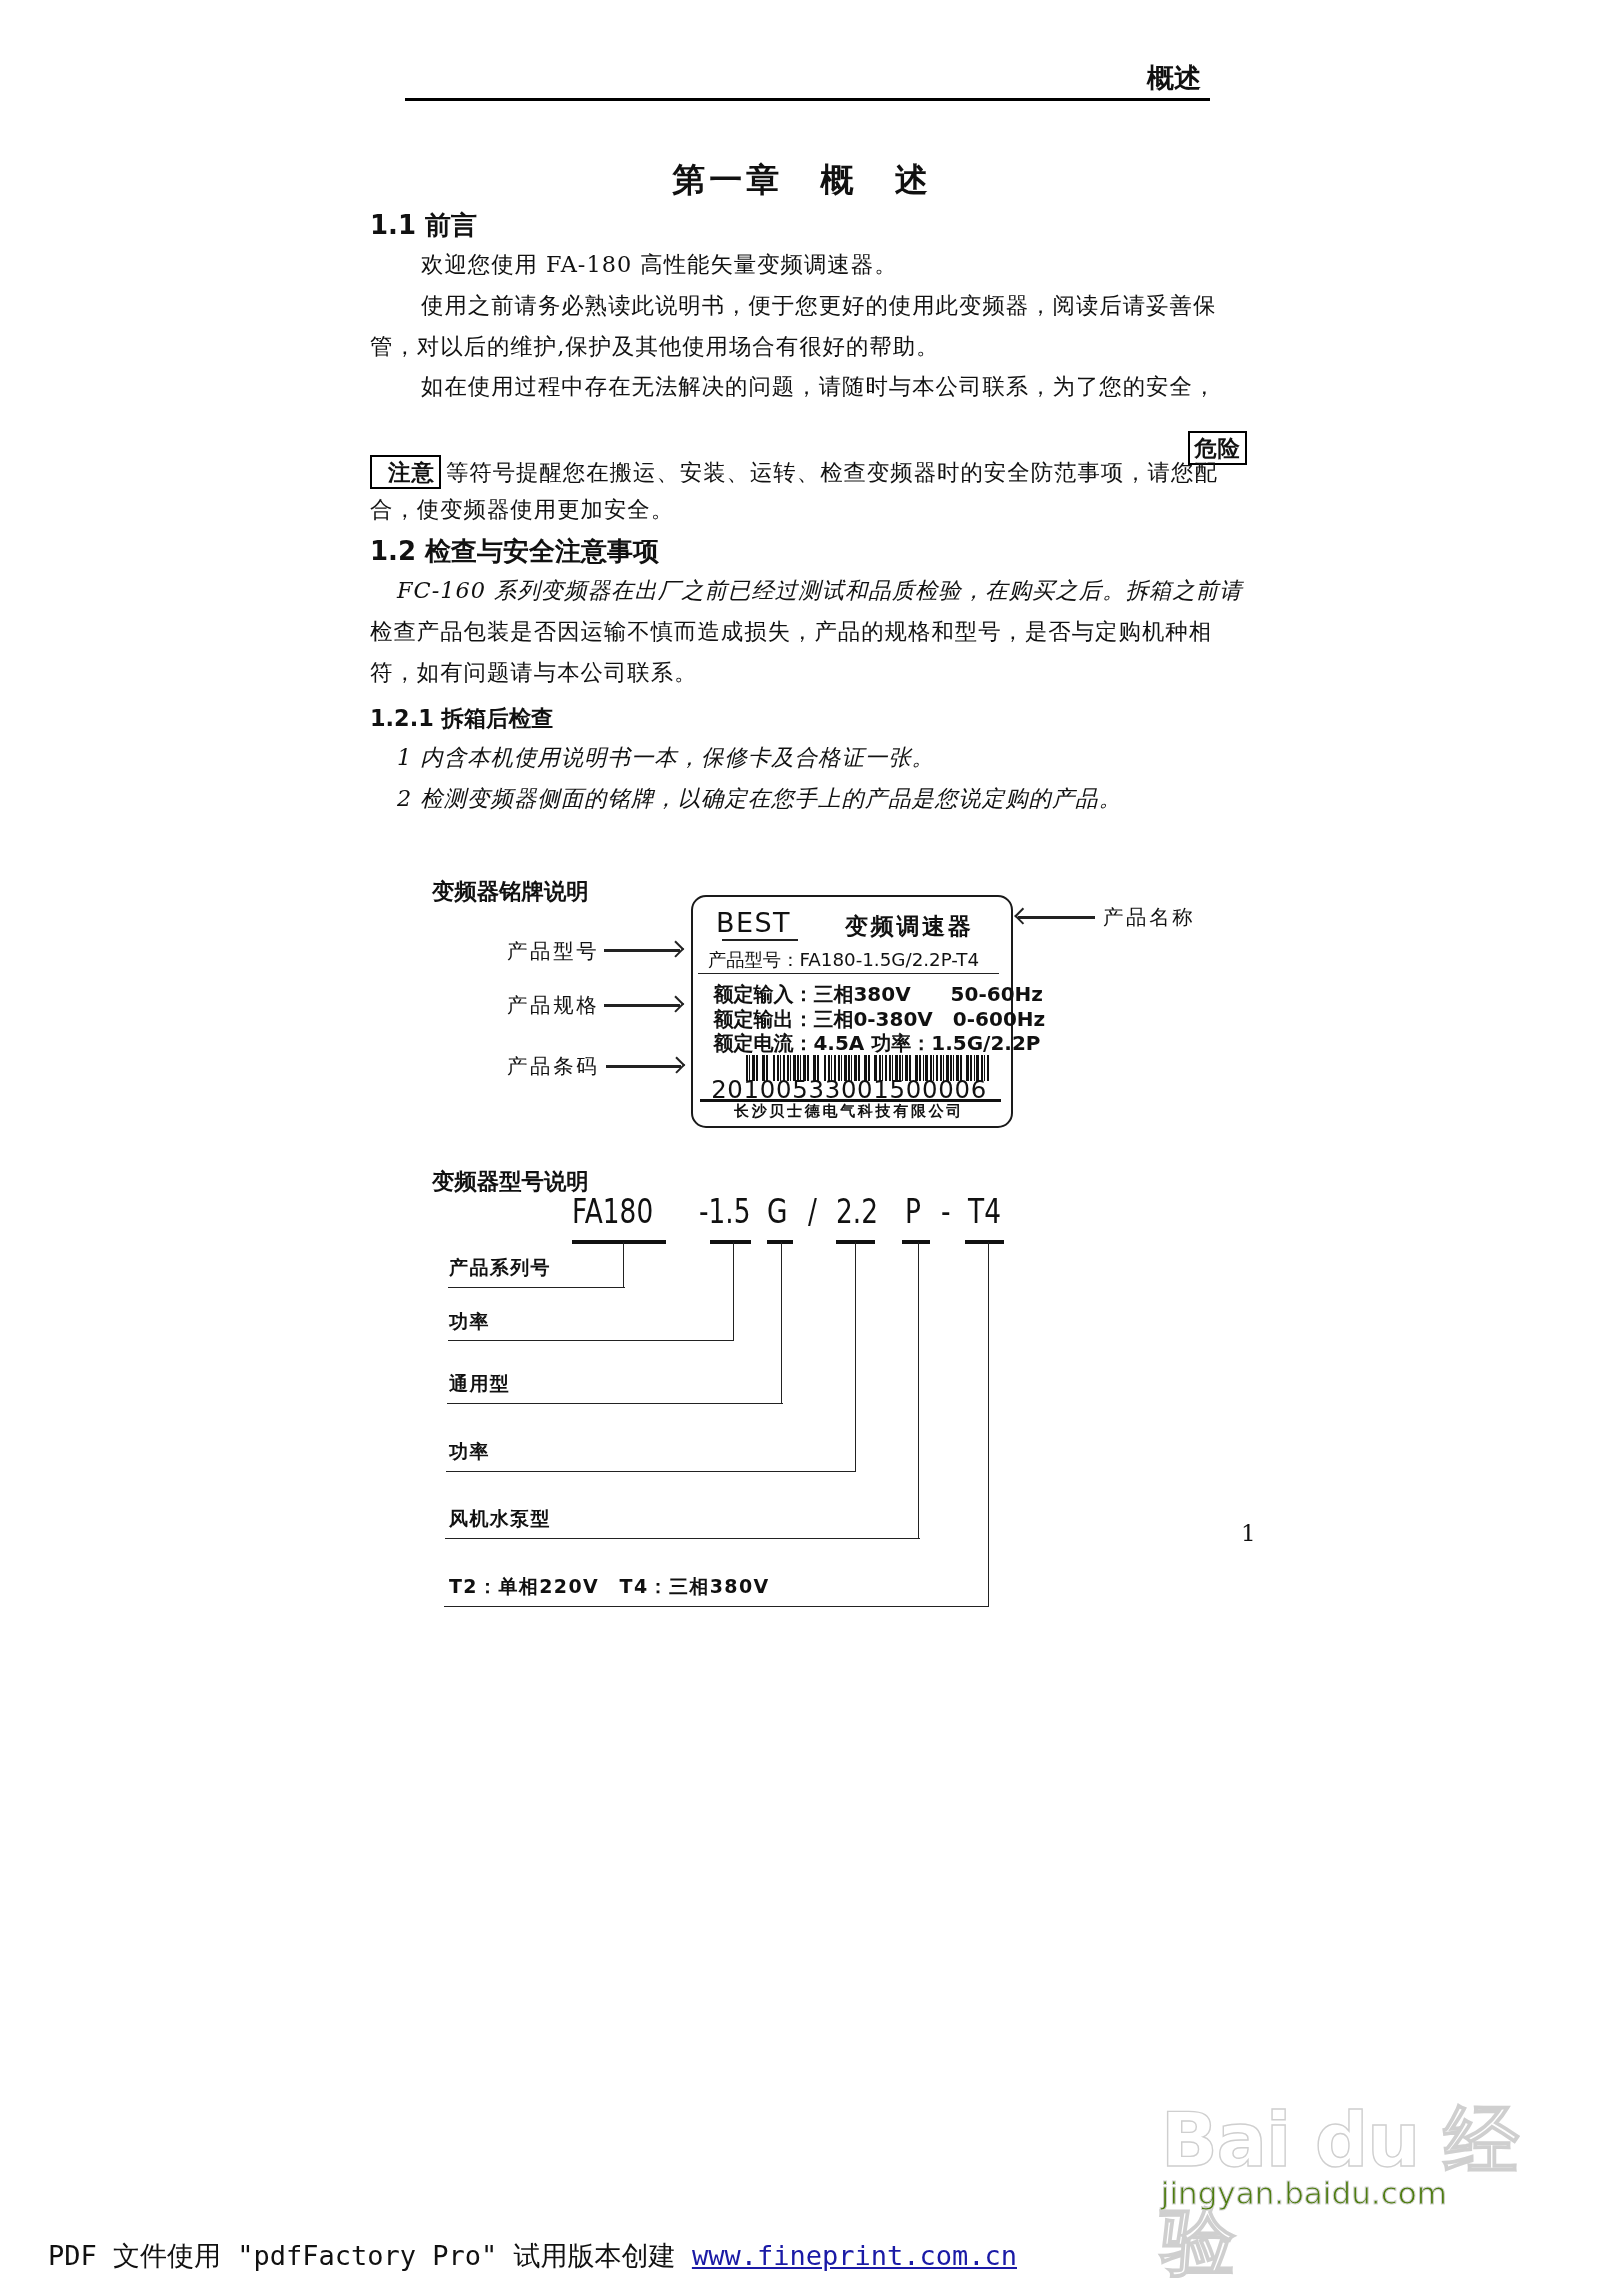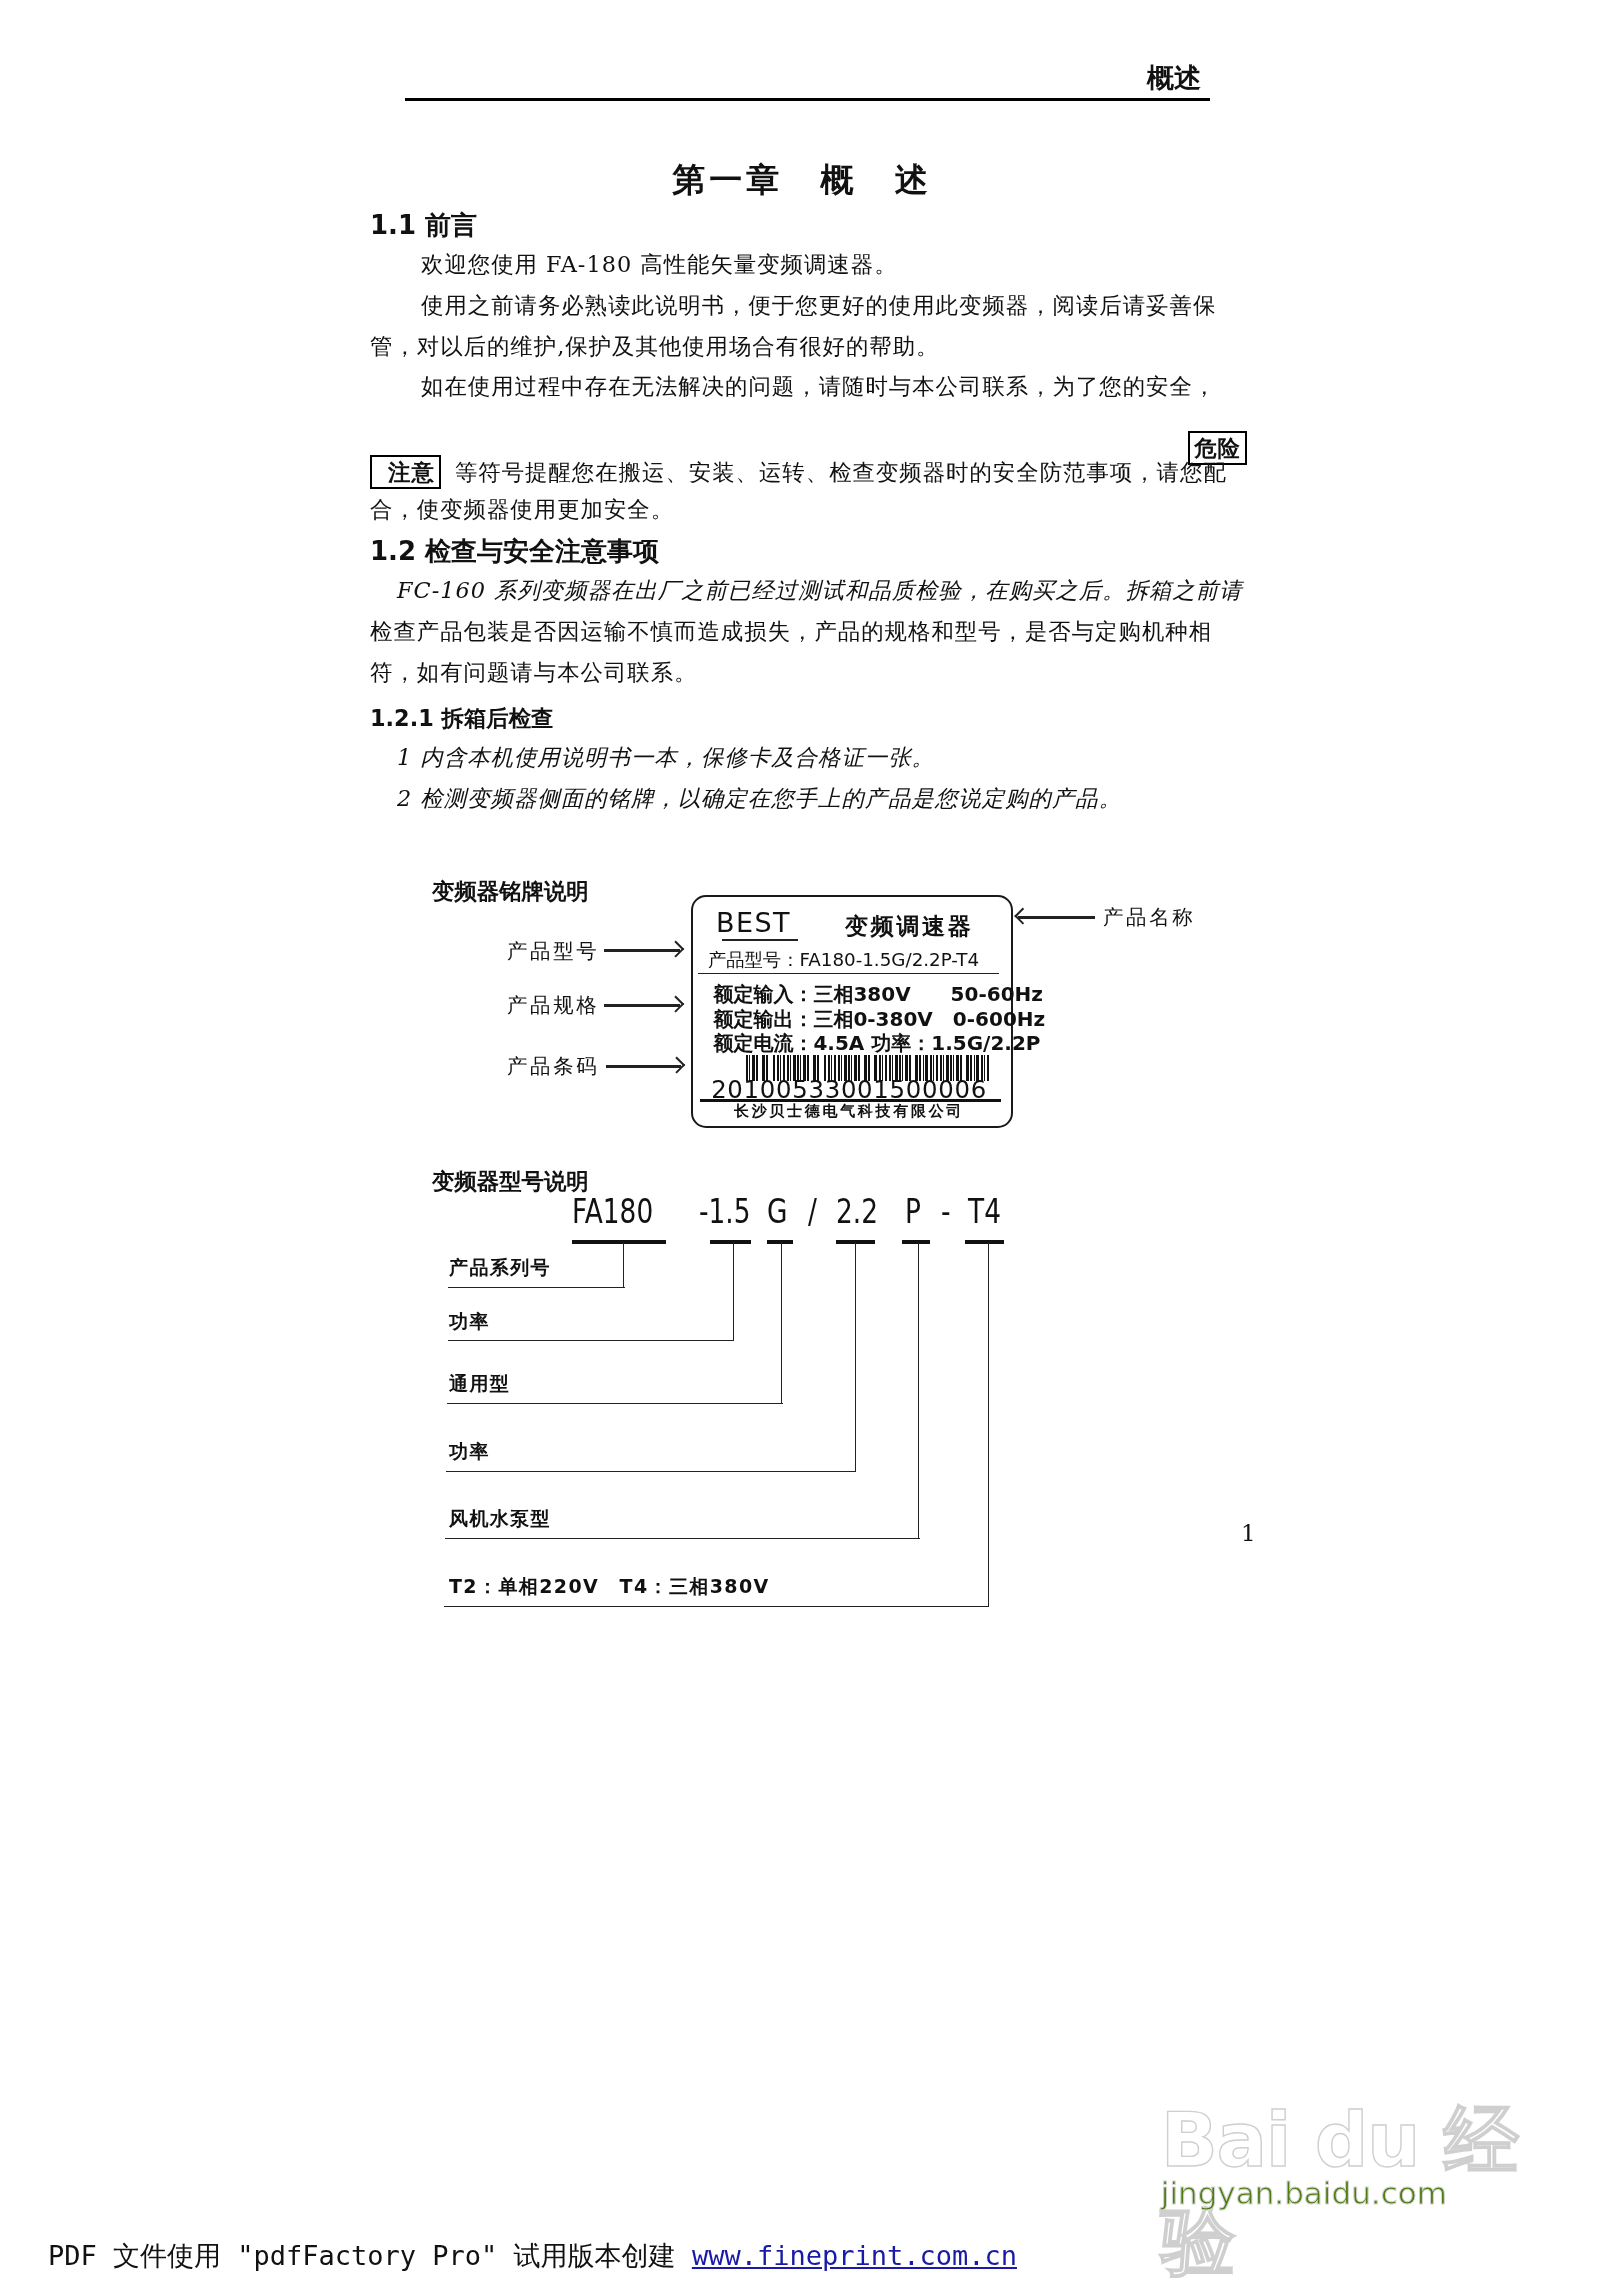--- a/index.html
+++ b/index.html
@@ -64,21 +64,21 @@
 
 <div class="abs h2" style="top:208px">1.1 前言</div>
 <div class="abs line ind" style="top:251px">欢迎您使用 FA-180 高性能矢量变频调速器。</div>
 <div class="abs line ind" style="top:292px">使用之前请务必熟读此说明书，便于您更好的使用此变频器，阅读后请妥善保</div>
 <div class="abs line" style="top:333px">管，对以后的维护,保护及其他使用场合有很好的帮助。</div>
 <div class="abs line ind" style="top:373px">如在使用过程中存在无法解决的问题，请随时与本公司联系，为了您的安全，</div>
 <div class="abs line" style="top:414px">
   <span class="box" style="position:absolute; right:0; top:-4.1px;margin-top:21px;">危险</span>
 </div>
 <div class="abs line" style="top:455px">
-  <span class="box" style="margin-right:14px;padding-left:16px;">注意</span><span>等符号提醒您在搬运、安装、运转、检查变频器时的安全防范事项，请您配</span>
+  <span class="box" style="margin-right:5px;padding-left:16px;">注意</span><span>等符号提醒您在搬运、安装、运转、检查变频器时的安全防范事项，请您配</span>
 </div>
 <div class="abs line" style="top:496px">合，使变频器使用更加安全。</div>
 
 <div class="abs h2" style="top:534px">1.2 检查与安全注意事项</div>
 <div class="abs line ind2" style="top:577px">FC-160 系列变频器在出厂之前已经过测试和品质检验，在购买之后。拆箱之前请</div>
 <div class="abs line" style="top:618px">检查产品包装是否因运输不慎而造成损失，产品的规格和型号，是否与定购机种相</div>
 <div class="abs line" style="top:659px">符，如有问题请与本公司联系。</div>
 
 <div class="abs h3" style="top:703px">1.2.1 拆箱后检查</div>
 <div class="abs line ind2" style="top:744px">1 内含本机使用说明书一本，保修卡及合格证一张。</div>

